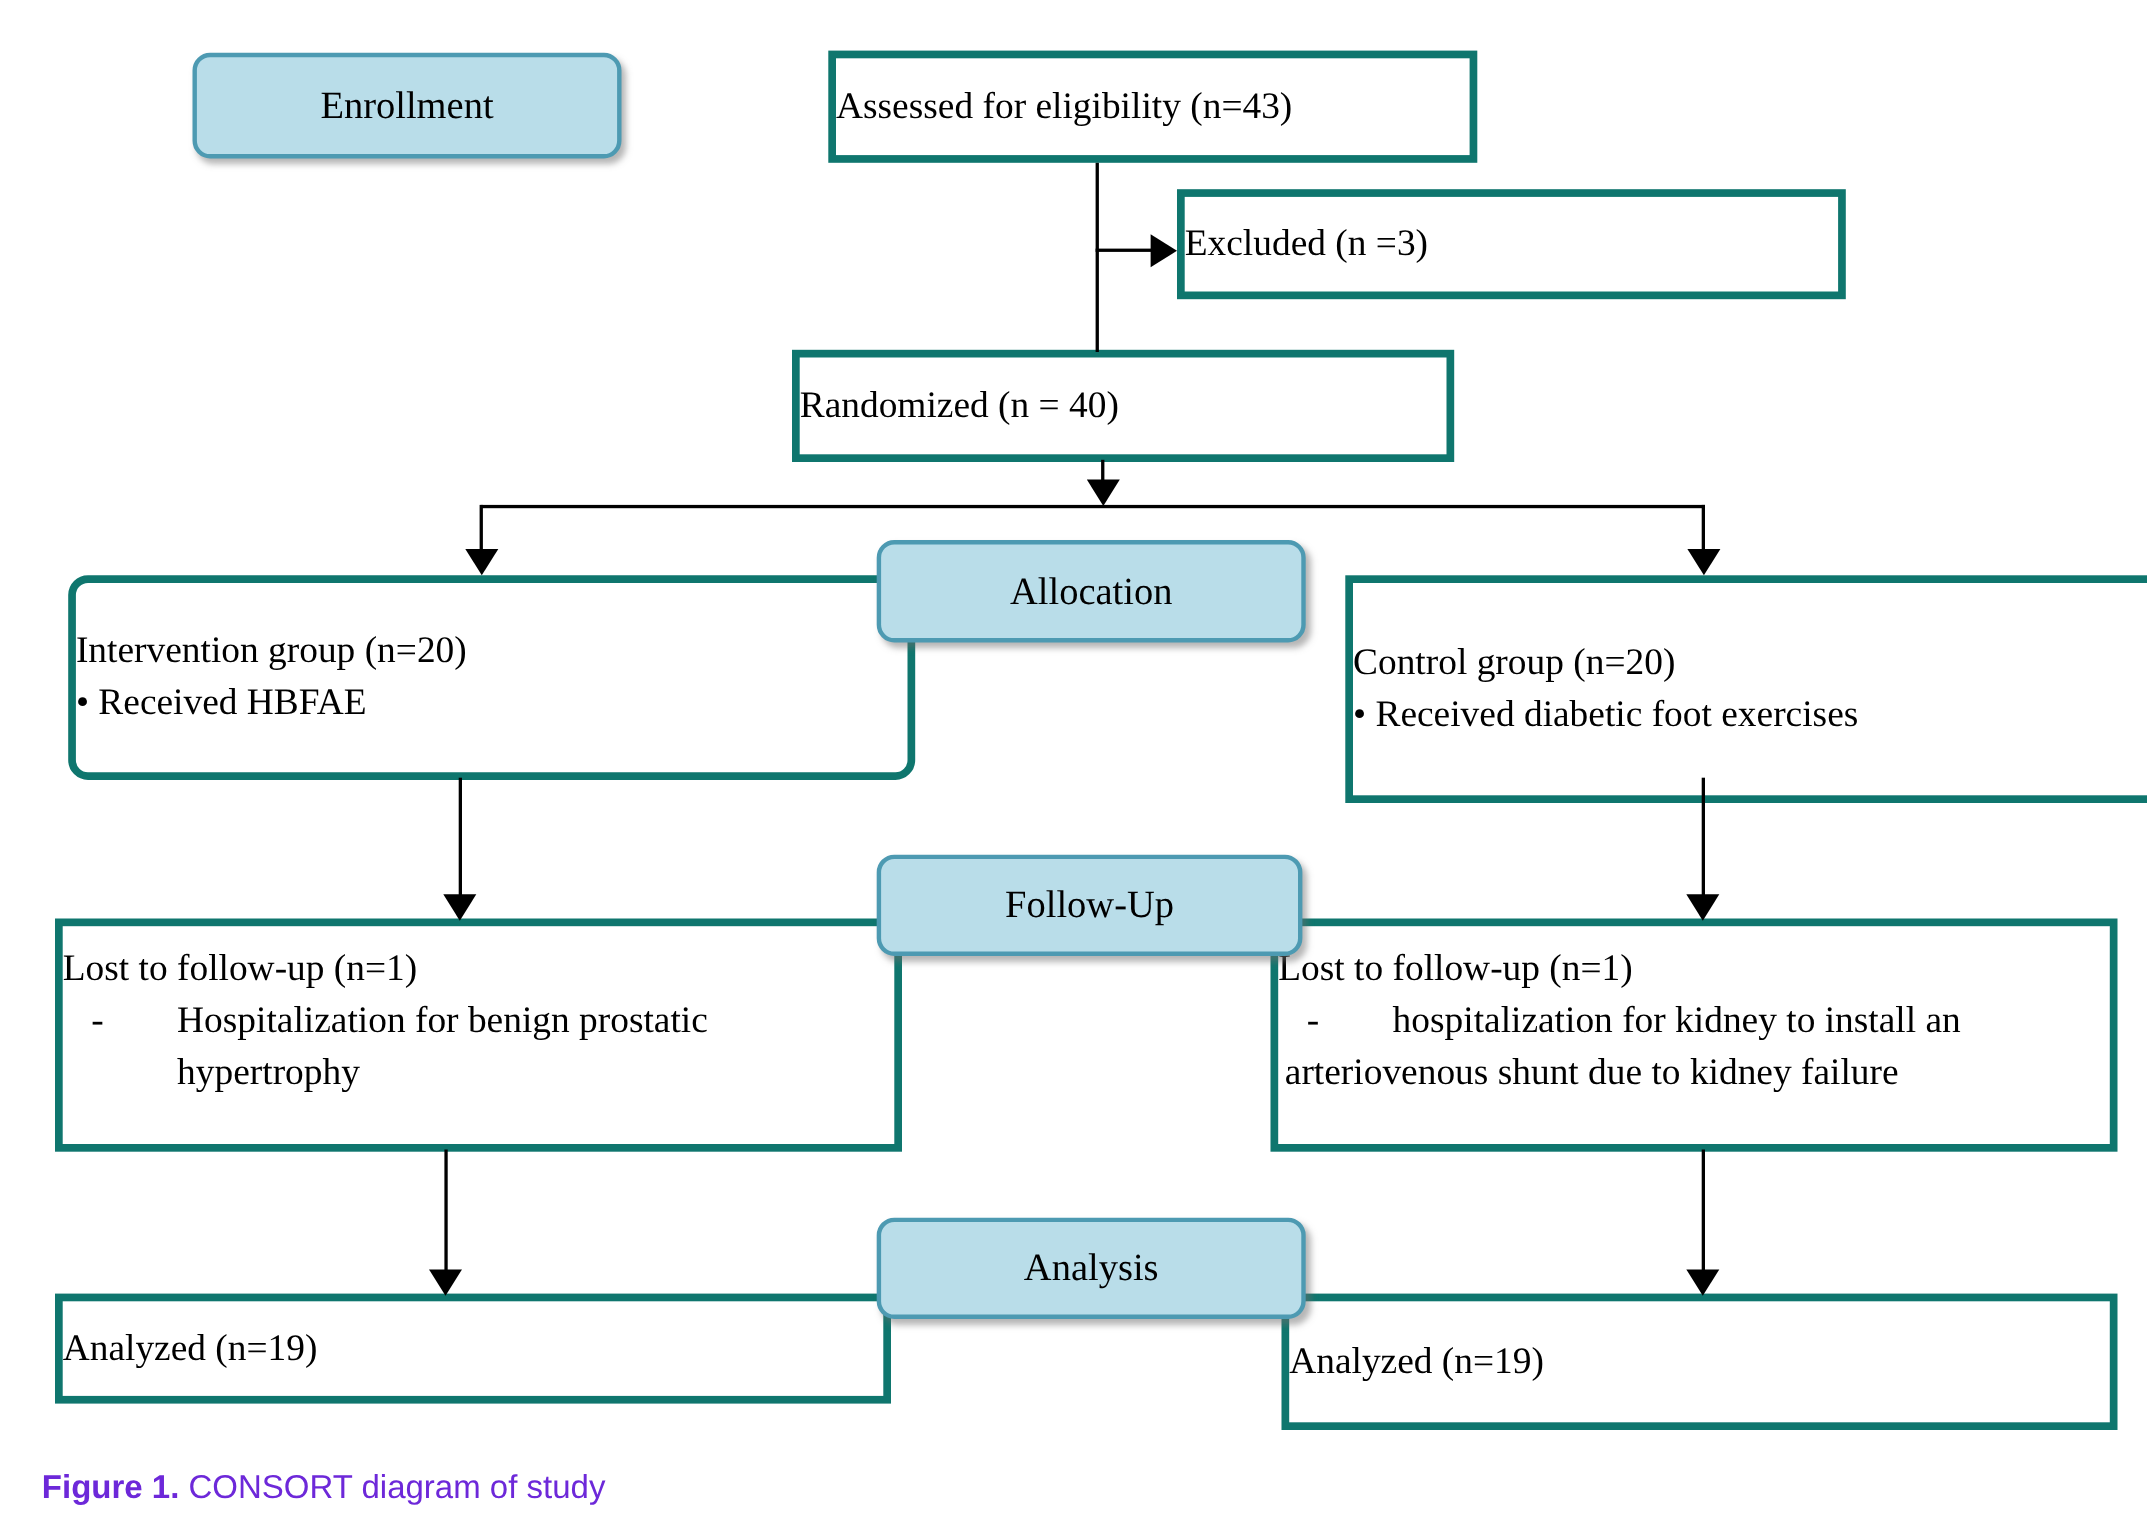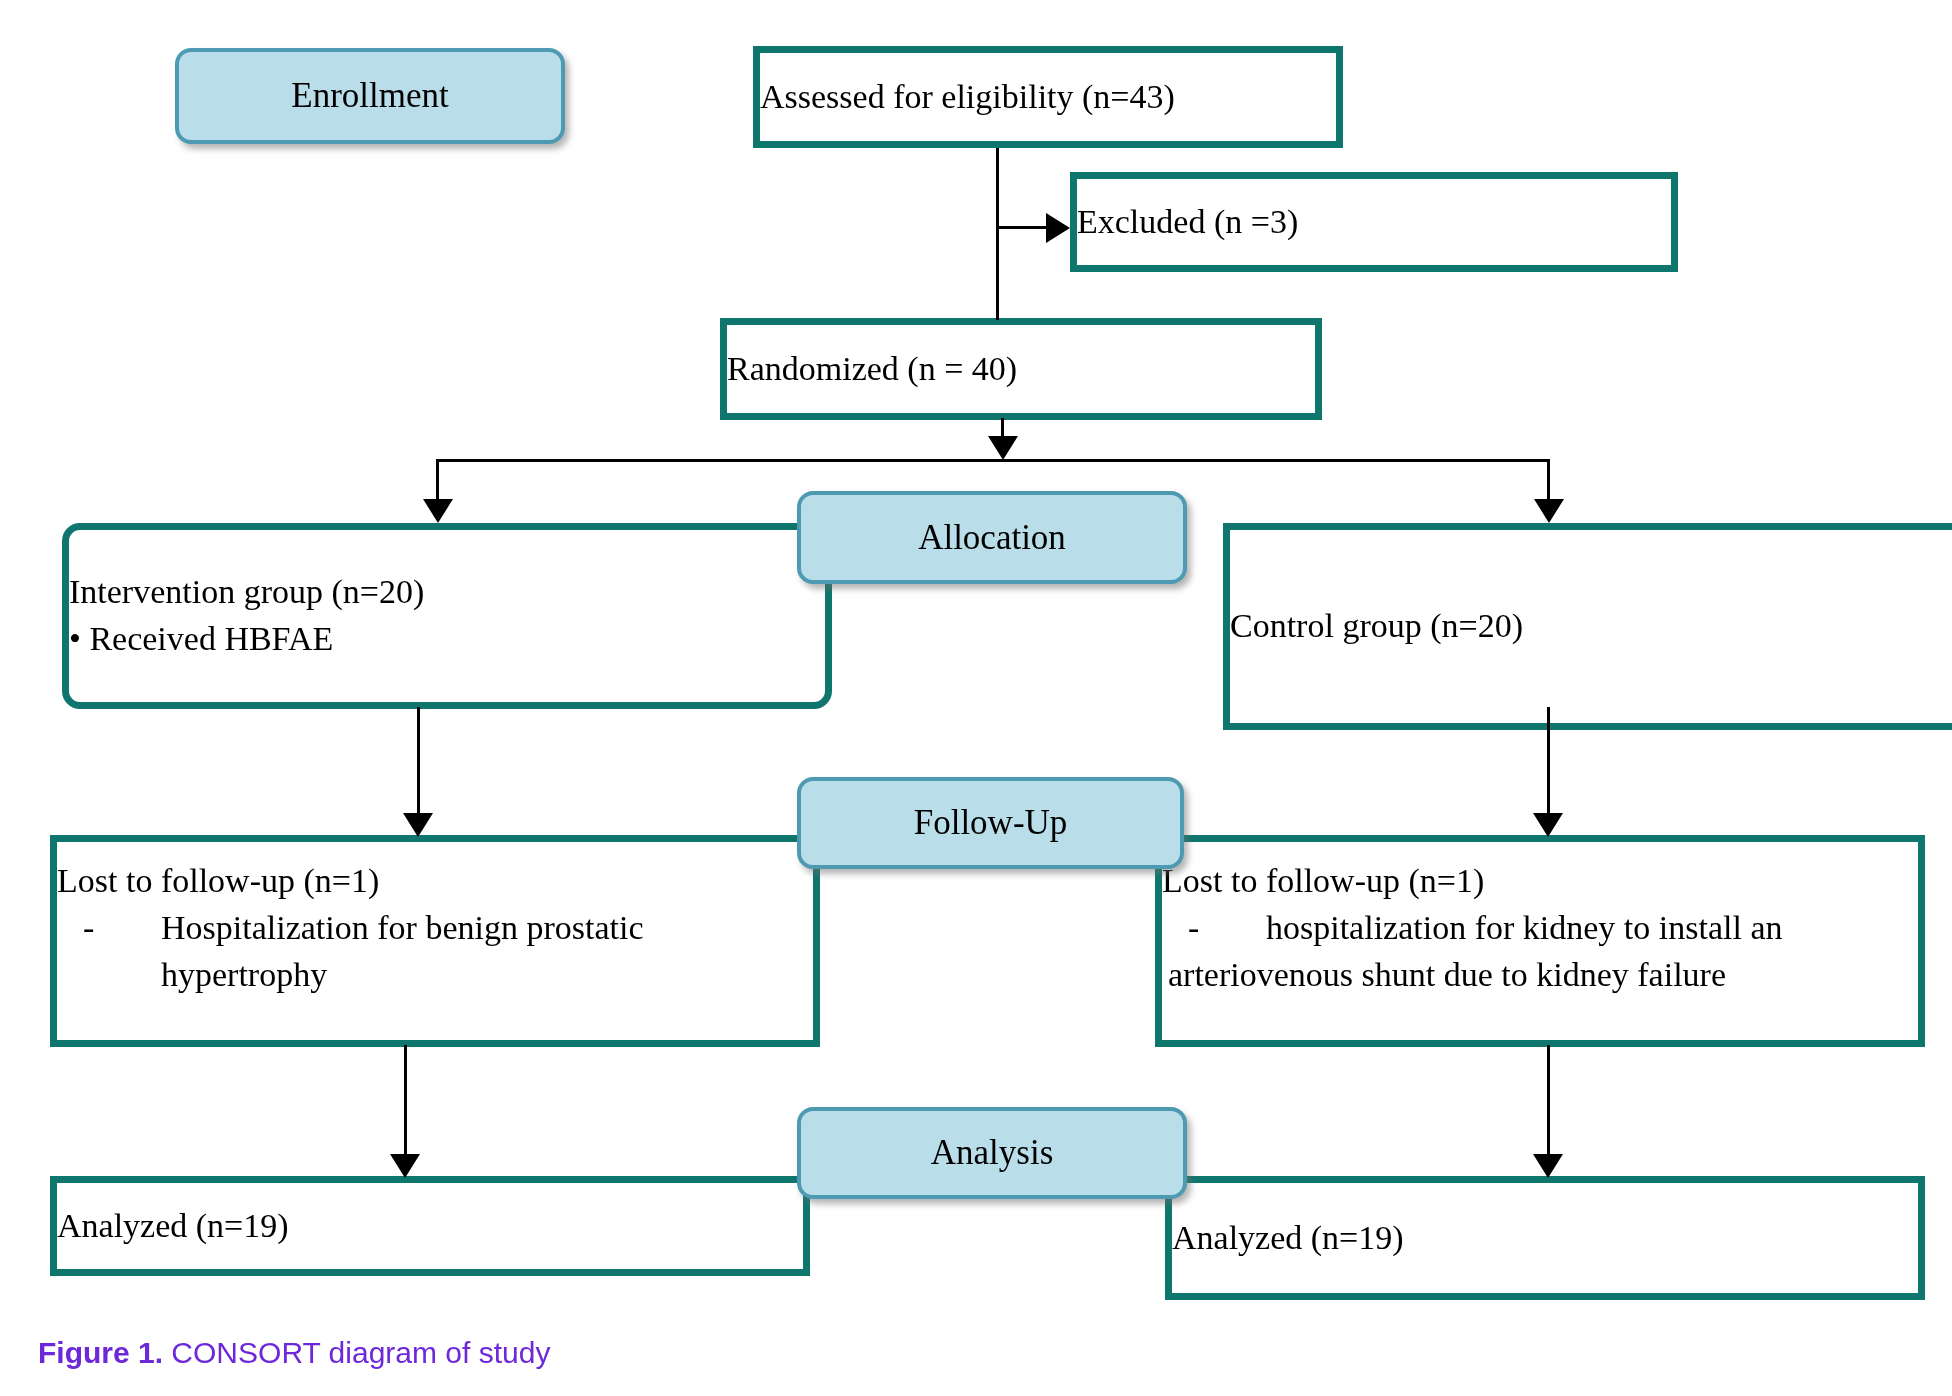--- a/index.html
+++ b/index.html
@@ -125,20 +125,21 @@
     <span>Randomized (n = 40)</span>
   </div>
 
   <div class="box box-intervention">
     <span>Intervention group (n=20)</span>
     <span>• Received HBFAE</span>
   </div>
 
   <div class="box box-control">
     <span>Control group (n=20)</span>
+    <span>• Received diabetic foot exercises</span>
   </div>
 
   <div class="box box-fu-left">
     <span>Lost to follow-up (n=1)</span>
     <div class="reason-row">
       <span class="reason-dash">-</span>
       <span class="reason-text">Hospitalization for benign prostatic hypertrophy</span>
     </div>
   </div>
 

